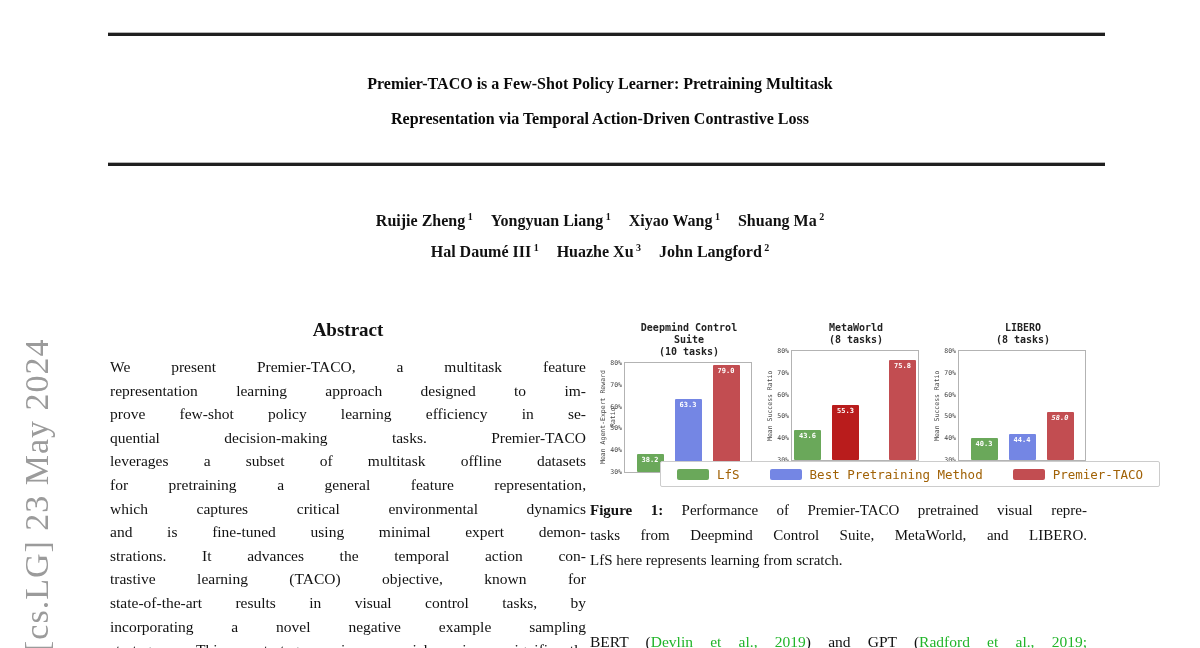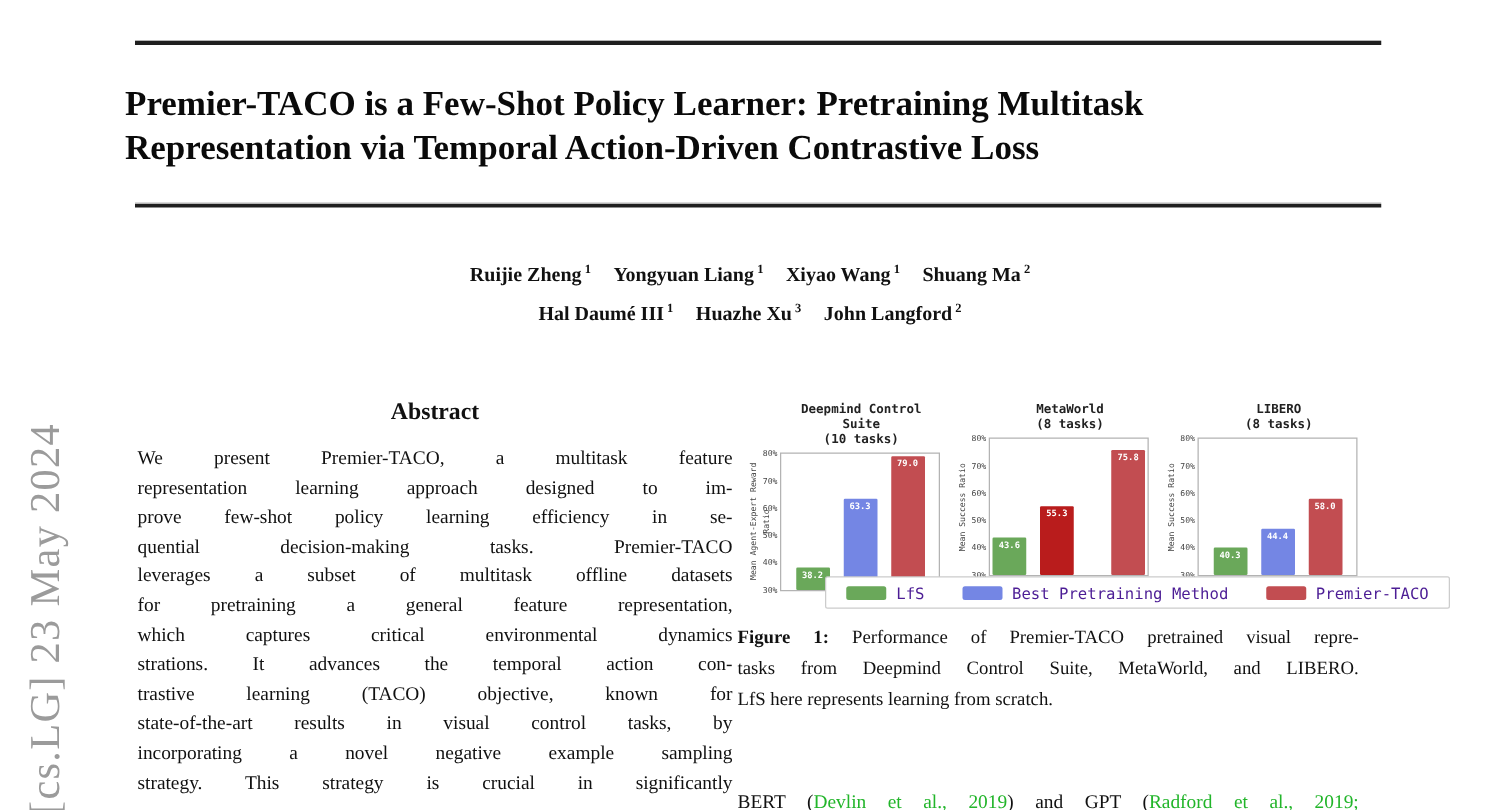--- a/index.html
+++ b/index.html
@@ -19,22 +19,22 @@
 
   
   .rule {
     position:absolute; left:108px; width:997px; height:4px;
     background:linear-gradient(to bottom,#b5b5b5 0 30%, #1f1f1f 30%);
   }
   #rule-top { top:32px; }
   #rule-mid { top:162px; }
 
   .title {
-    position:absolute; left:100px; top:66px; width:1000px; text-align:left;
-    font-weight:bold; font-size:28px; line-height:35px; color:#0a0a0a;
+    position:absolute; left:100px; top:66px; width:1000px; text-align:center;
+    font-weight:bold; font-size:16px; line-height:35px; color:#0a0a0a;
   }
 
   .authors {
     position:absolute; left:100px; top:204px; width:1000px; text-align:center;
     font-weight:bold; font-size:16px; line-height:26px;
   }
   .author { margin:0 9px; white-space:nowrap; }
   .author sup { font-size:10px; font-weight:bold; }
 
   .abstract-heading {
@@ -75,21 +75,21 @@
     font-family:"DejaVu Sans Mono", monospace; font-weight:bold; font-size:7px; color:#fff;
   }
 
   .figure-legend {
     position:absolute; left:660px; top:461px; height:24px;
     border:1px solid #cccccc; border-radius:2px; background:#fff;
     display:flex; align-items:center; gap:30px; padding:0 16px;
   }
   .legend-item { display:flex; align-items:center; gap:8px; }
   .legend-swatch { width:32px; height:11px; border-radius:2px; }
-  .legend-label { font-family:"DejaVu Sans Mono", monospace; font-size:12.5px; color:#4c1d95; }
+  .legend-label { font-family:"DejaVu Sans Mono", monospace; font-size:12.5px; color:#a16207; }
 
   .figure-caption { position:absolute; left:590px; top:498px; width:497px; font-size:15px; }
   .cap-line { text-align:justify; text-align-last:justify; height:25px; line-height:25px; }
   .cap-line:last-child { text-align-last:left; }
 
   .body-line {
     position:absolute; left:590px; top:630px; width:497px; font-size:15.5px;
     line-height:24px; text-align:justify; text-align-last:justify;
   }
 </style>
@@ -113,20 +113,21 @@
 
 <div class="abstract-heading">Abstract</div>
 <div class="abstract-body">
     <div class="abs-line"><span>We present Premier-TACO, a multitask feature</span></div>
     <div class="abs-line"><span>representation learning approach designed to im-</span></div>
     <div class="abs-line"><span>prove few-shot policy learning efficiency in se-</span></div>
     <div class="abs-line"><span>quential decision-making tasks. Premier-TACO</span></div>
     <div class="abs-line"><span>leverages a subset of multitask offline datasets</span></div>
     <div class="abs-line"><span>for pretraining a </span><span class="it">general feature representation</span><span>,</span></div>
     <div class="abs-line"><span>which captures critical environmental dynamics</span></div>
+    <div class="abs-line"><span>and is fine-tuned using minimal expert demon-</span></div>
     <div class="abs-line"><span>strations. It advances the temporal action con-</span></div>
     <div class="abs-line"><span>trastive learning (TACO) objective, known for</span></div>
     <div class="abs-line"><span>state-of-the-art results in visual control tasks, by</span></div>
     <div class="abs-line"><span>incorporating a novel negative example sampling</span></div>
     <div class="abs-line"><span>strategy. This strategy is crucial in significantly</span></div>
   </div>
 
 <div class="figure-charts">
     <div class="chart">
       <div class="chart-title">Deepmind Control Suite</div>
@@ -190,24 +191,24 @@
           <div class="ytick" style="bottom: 18.8px;">40%</div>
           <div class="ytick" style="bottom: 40.6px;">50%</div>
           <div class="ytick" style="bottom: 62.4px;">60%</div>
           <div class="ytick" style="bottom: 84.2px;">70%</div>
           <div class="ytick" style="bottom: 106px;">80%</div>
         </div>
         <div class="chart-plot">
           <div class="bar" style="background: rgb(106, 168, 90); height: 22.454px;">
             <div class="bar-label">40.3</div>
           </div>
-          <div class="bar" style="background: rgb(116, 134, 228); height: 37px;">
+          <div class="bar" style="background: rgb(116, 134, 228); height: 26px;">
             <div class="bar-label">44.4</div>
           </div>
-          <div class="bar" style="background: rgb(194, 77, 81); height: 61px;">
+          <div class="bar" style="background: rgb(194, 77, 81); height: 48px; font-style: italic;">
             <div class="bar-label">58.0</div>
           </div>
         </div>
       </div>
     </div>
   </div>
 <div class="figure-legend">
     <div class="legend-item">
       <span class="legend-swatch" style="background: rgb(106, 168, 90);"></span>
       <span class="legend-label">LfS</span>

